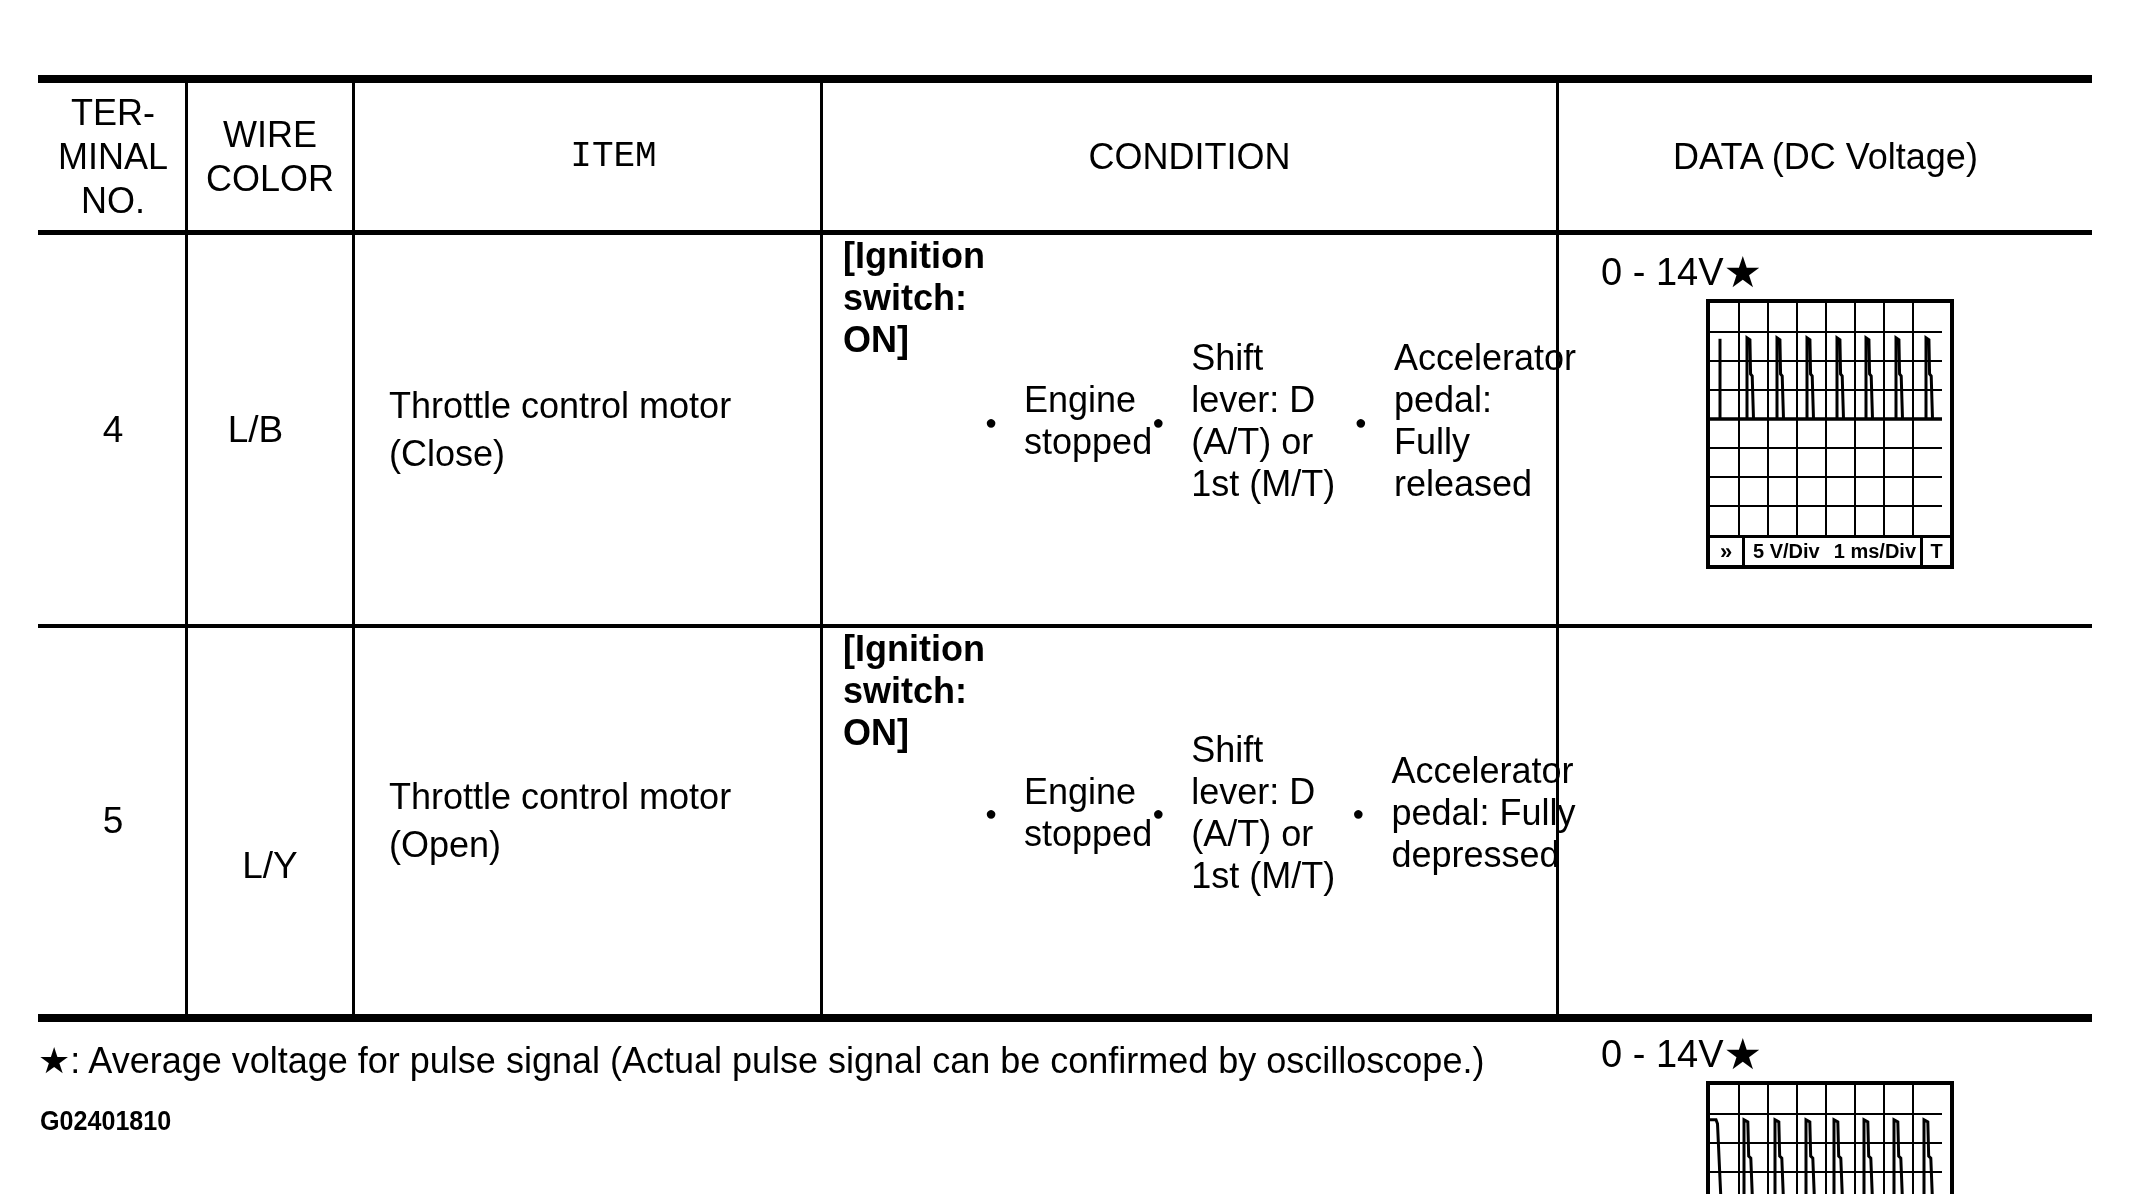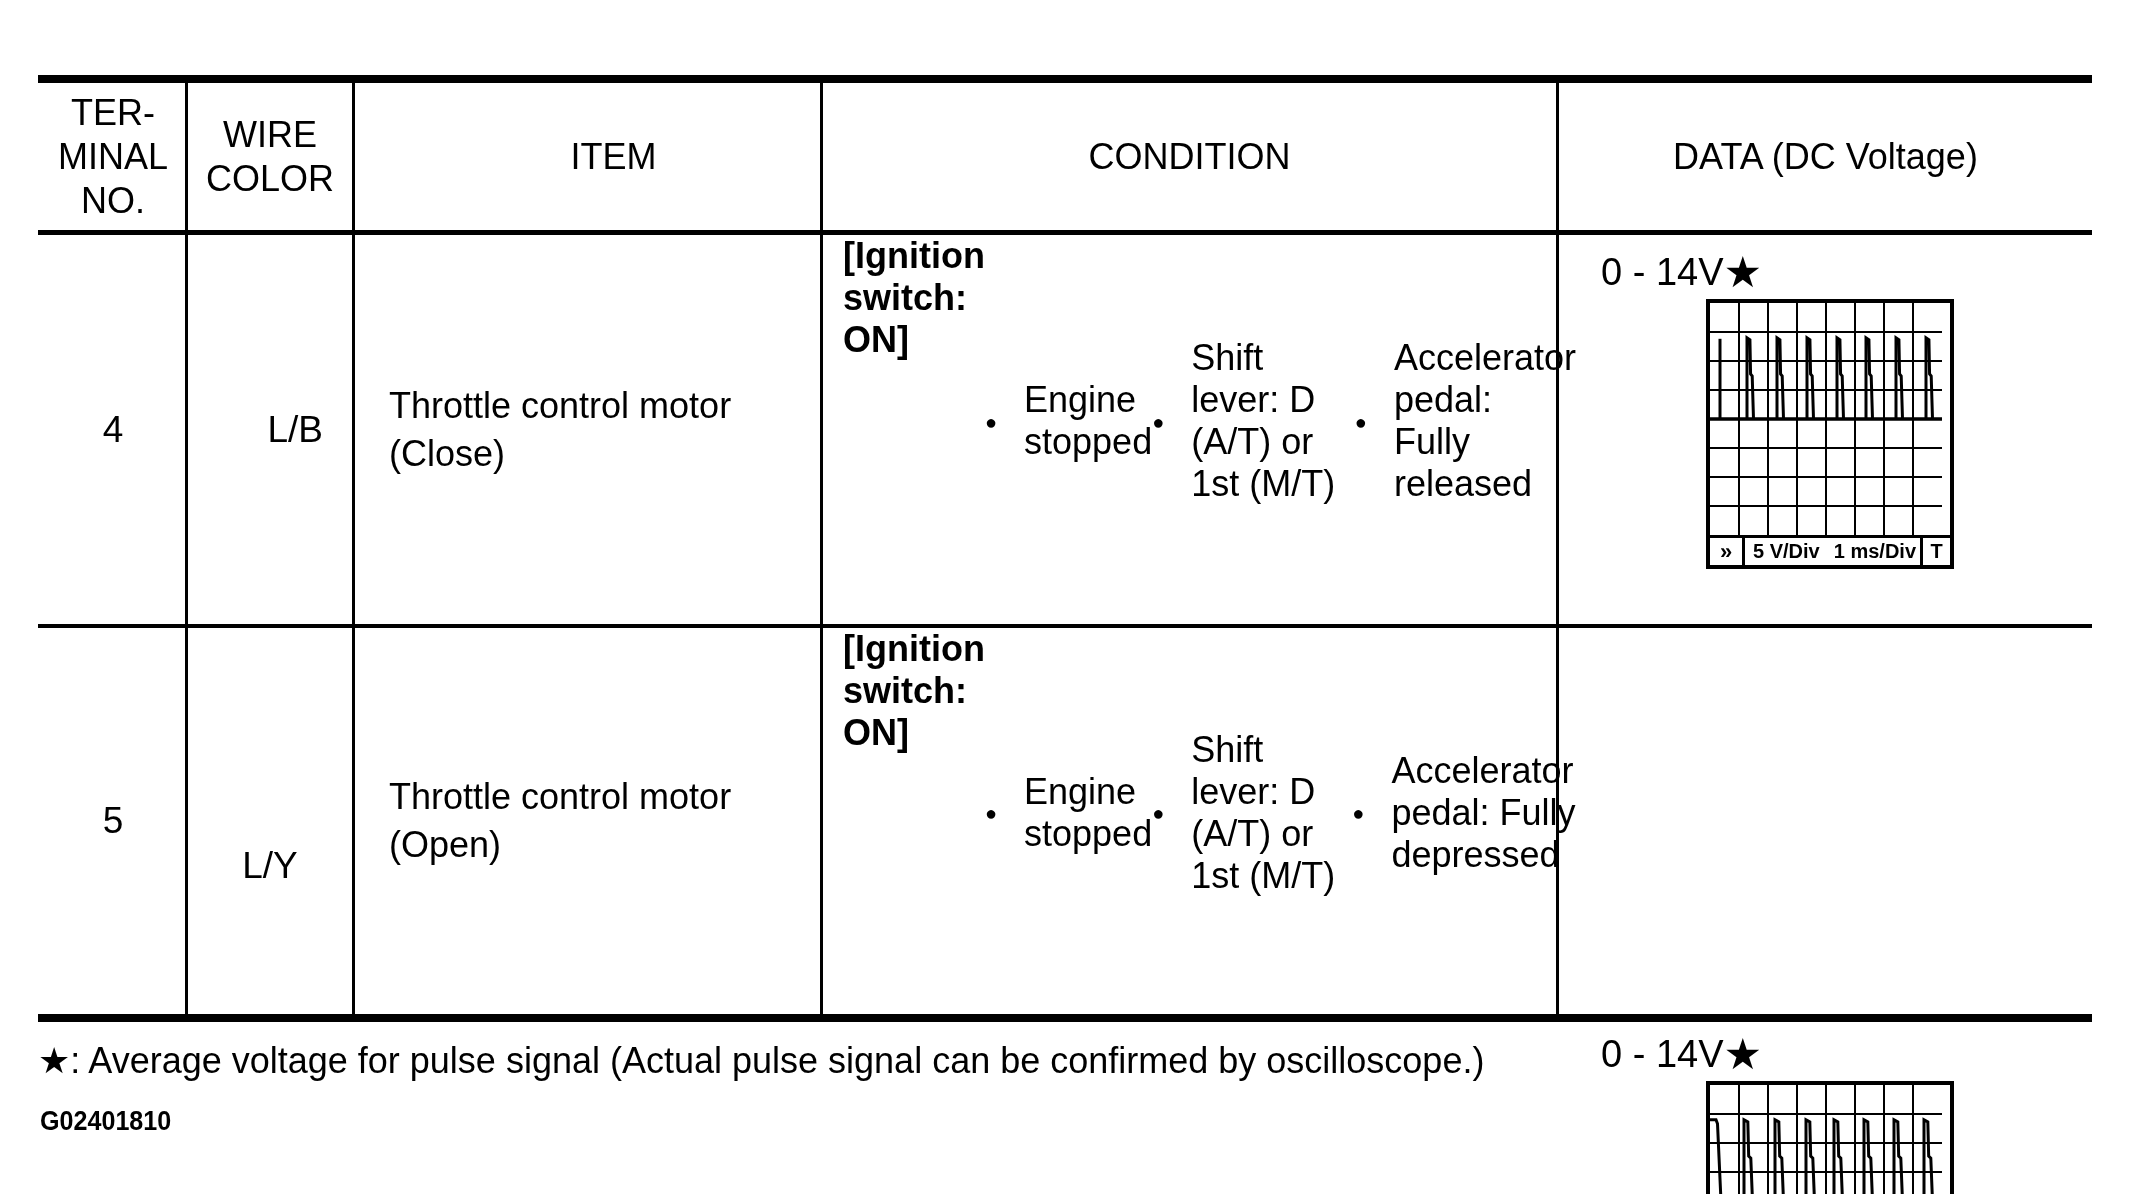--- a/index.html
+++ b/index.html
@@ -49,34 +49,34 @@
     <div>MINAL</div>
     <div>NO.</div>
   </div>
 </div>
 <div class="cell center hdr" style="left:188px;top:83px;width:164px;height:147px;">
   <div>
     <div>WIRE</div>
     <div>COLOR</div>
   </div>
 </div>
-<div class="cell center hdr" style="left:355px;top:83px;width:517px;height:147px;">
+<div class="cell center hdr" style="left:355px;top:83px;width:517px;height:147px;font-family:Liberation Mono, monospace;">
   <div>ITEM</div>
 </div>
 <div class="cell center hdr" style="left:823px;top:83px;width:733px;height:147px;">
   <div>CONDITION</div>
 </div>
 <div class="cell center hdr" style="left:1559px;top:83px;width:533px;height:147px;">
   <div>DATA (DC Voltage)</div>
 </div>
 
 <div class="cell center plain" style="left:41px;top:235px;width:144px;height:389px;">
   <div>4</div>
 </div>
-<div class="cell center plain" style="left:188px;top:235px;width:135px;height:389px;justify-content:flex-end;">
+<div class="cell center plain" style="left:188px;top:235px;width:135px;height:389px;">
   <div>L/B</div>
 </div>
 <div class="cell item-cell" style="left:355px;top:235px;width:465px;height:389px;">
   <div>Throttle control motor</div>
   <div>(Close)</div>
 </div>
 <div class="cell cond-cell" style="left:823px;top:235px;width:733px;height:389px;">
   <div class="cond-header">[Ignition switch: ON]</div>
   <div class="cond-item">
     <span class="bullet">●</span>

